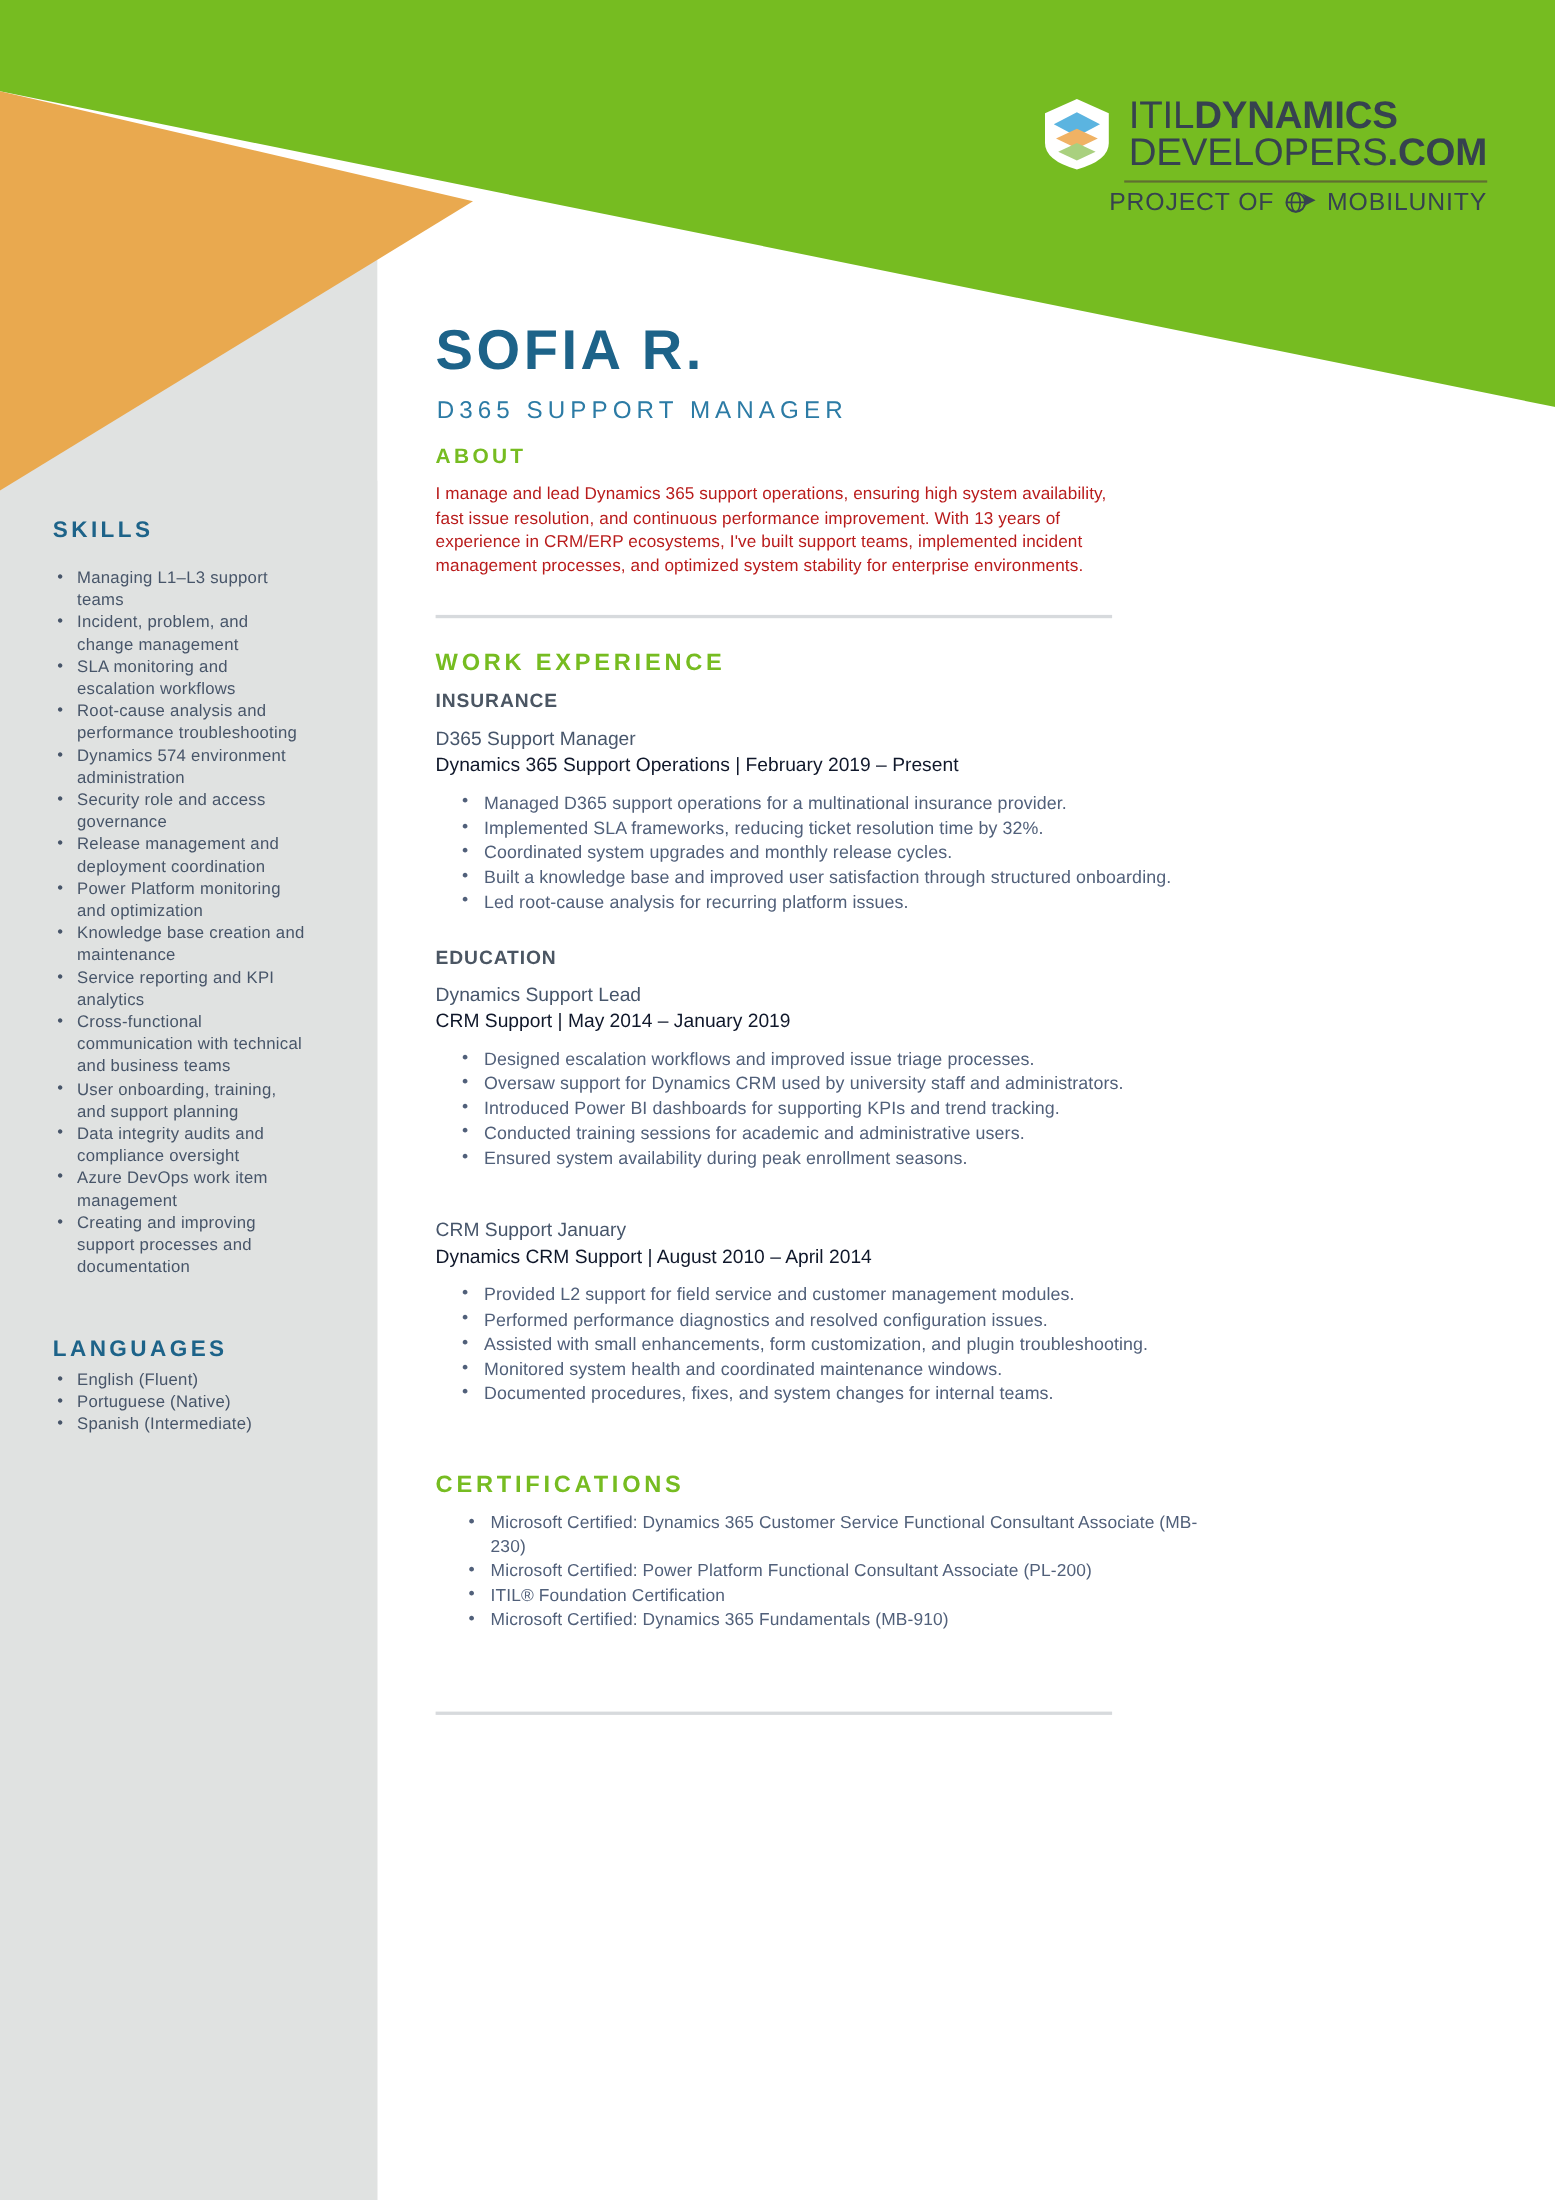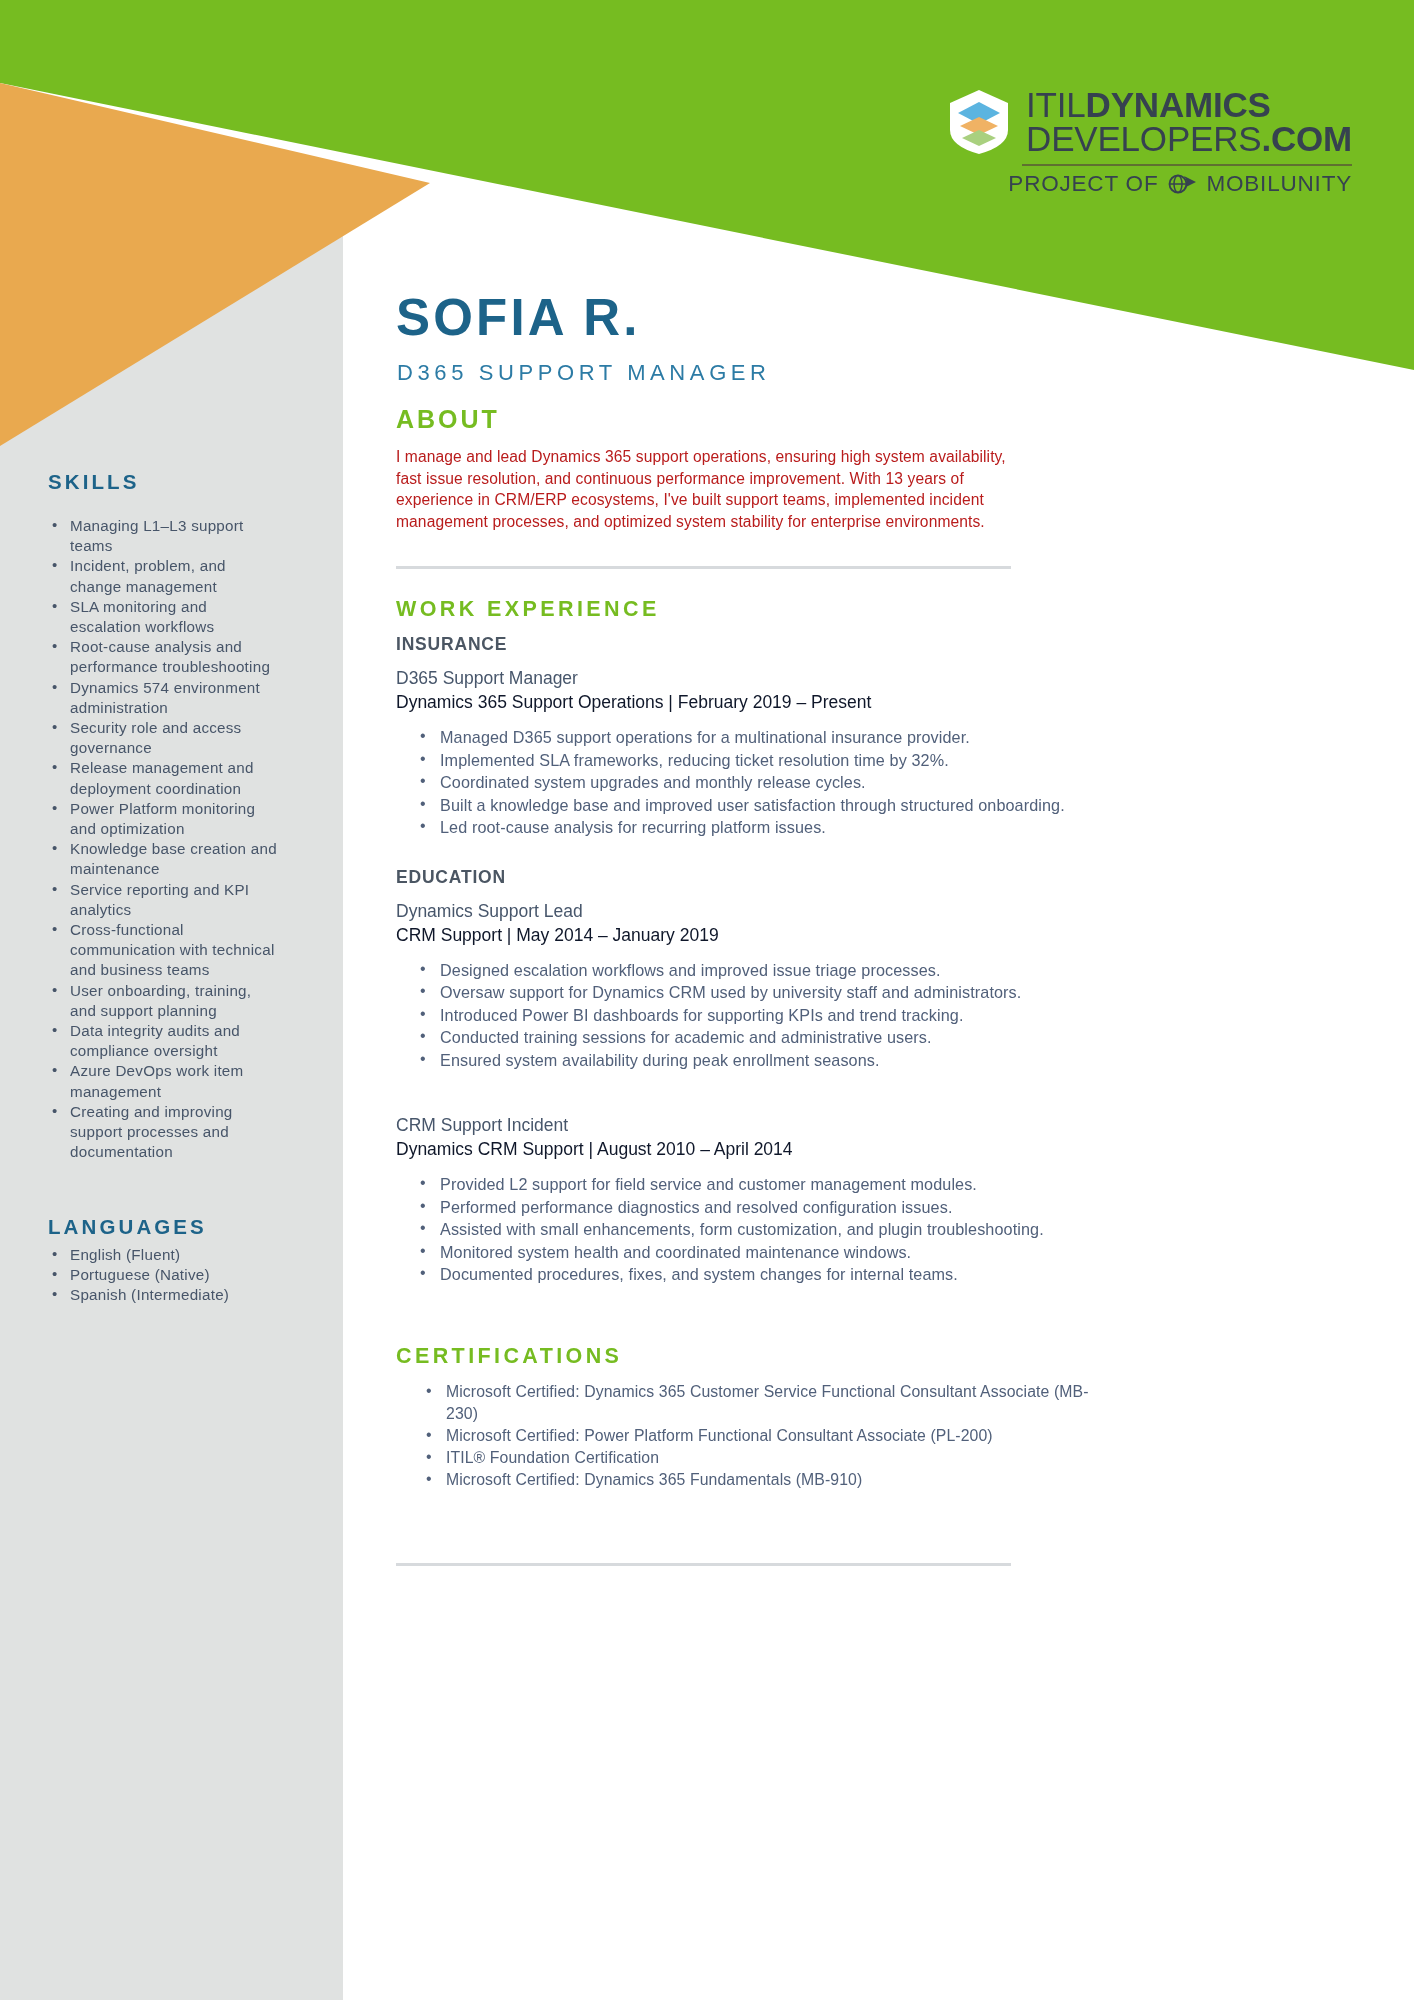--- a/index.html
+++ b/index.html
@@ -146,21 +146,21 @@
     margin: 0;
   }
   .content {
     position: absolute;
     left: 0;
     top: 405px;
     width: 620px;
   }
   .section-title {
     color: #76bc21;
-    font-size: 25px;
+    font-size: 19px;
     font-weight: bold;
     letter-spacing: 3px;
     margin: 0 0 12px 0;
   }
   .section-title.big {
     font-size: 21.5px;
     letter-spacing: 3.4px;
   }
   .about-text {
     color: #b91c1c;
@@ -329,21 +329,21 @@
             <ul class="bullets">
               <li>Designed escalation workflows and improved issue triage processes.</li>
               <li>Oversaw support for Dynamics CRM used by university staff and administrators.</li>
               <li>Introduced Power BI dashboards for supporting KPIs and trend tracking.</li>
               <li>Conducted training sessions for academic and administrative users.</li>
               <li>Ensured system availability during peak enrollment seasons.</li>
             </ul>
           </div>
           <div class="gap-md"></div>
           <div class="job">
-            <div class="job-title">CRM Support Incident</div>
+            <div class="job-title">CRM Support January</div>
             <div class="job-meta">Dynamics CRM Support | August 2010 – April 2014</div>
             <ul class="bullets">
               <li>Provided L2 support for field service and customer management modules.</li>
               <li>Performed performance diagnostics and resolved configuration issues.</li>
               <li>Assisted with small enhancements, form customization, and plugin troubleshooting.</li>
               <li>Monitored system health and coordinated maintenance windows.</li>
               <li>Documented procedures, fixes, and system changes for internal teams.</li>
             </ul>
           </div>
         </div>

